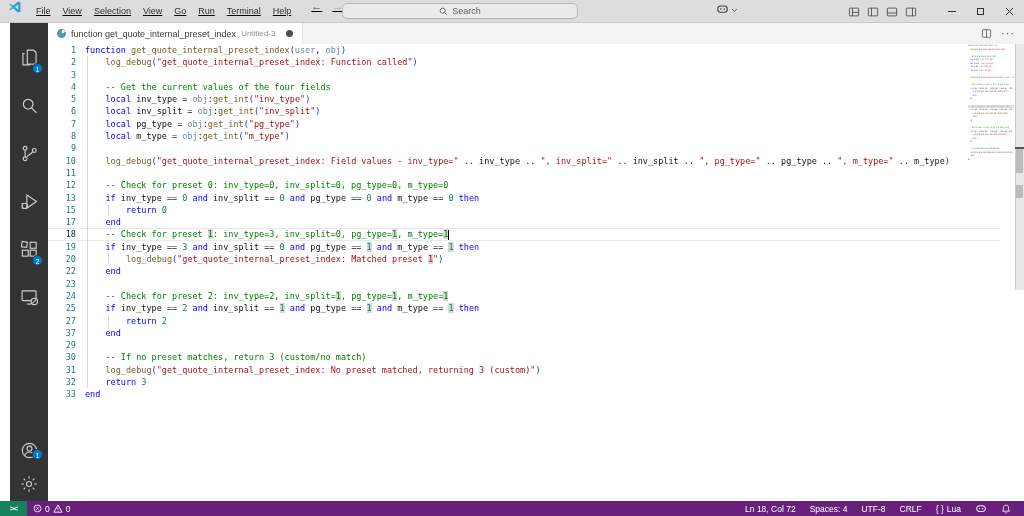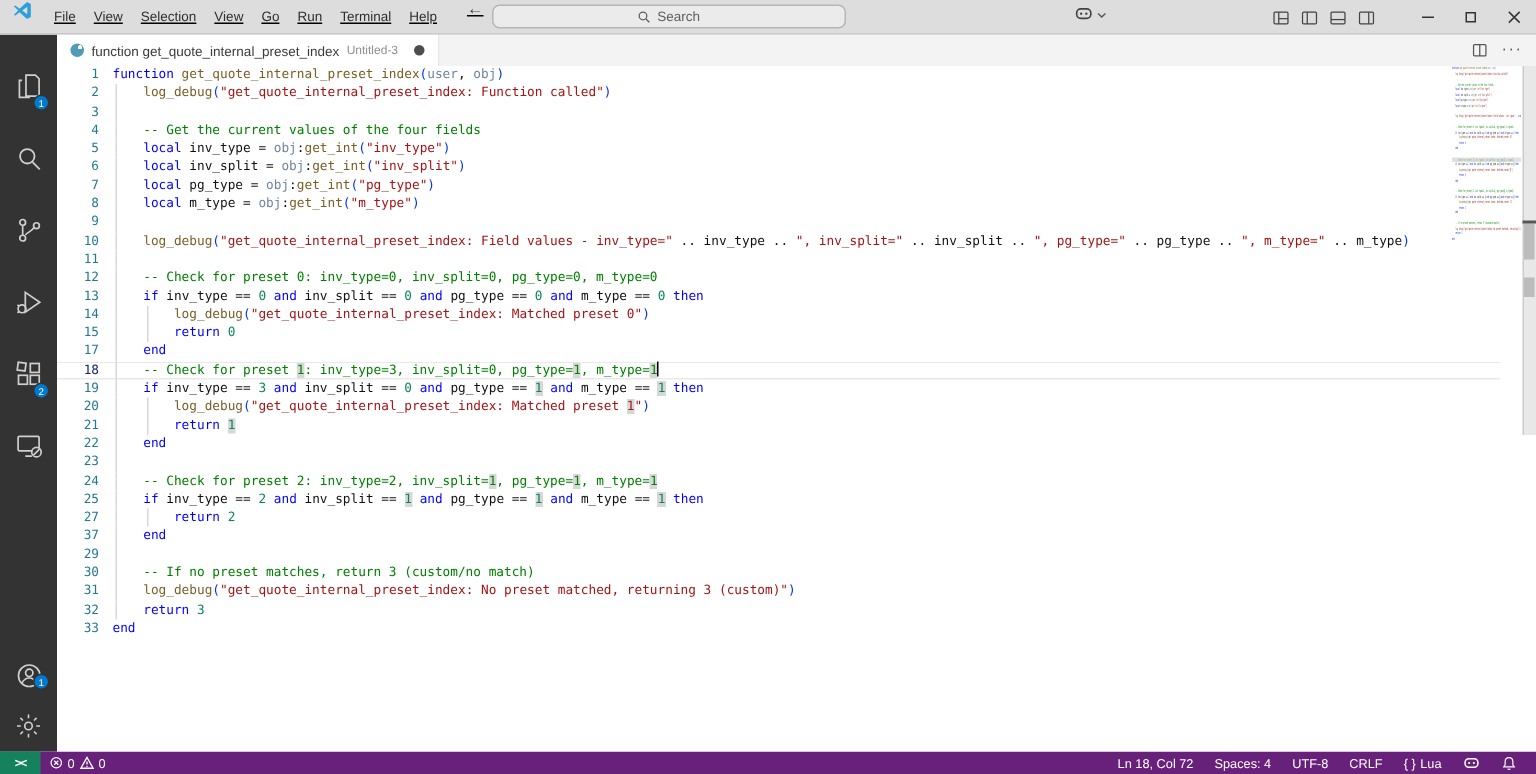--- a/index.html
+++ b/index.html
@@ -8,34 +8,34 @@
   .window { width:1024px; height:516px; display:flex; flex-direction:column; position:relative; }
 
   
   .titlebar { height:23px; background:#dddddd; border-bottom:1px solid #cacaca;
               display:flex; align-items:flex-start; position:relative; flex:none;text-decoration:underline; }
   .vslogo { width:14px; height:14px; margin:0 8px 0 8px; flex:none; }
   .menubar { display:flex; align-items:center; height:100%; }
   .menu-item { padding:0 6px; font-size:9px; color:#2f2f2f; line-height:23px; cursor:default; }
   .nav-arrows { display:flex; gap:10px; margin-left:14px; font-size:11px; }
   .arrow-back { color:#444; } .arrow-fwd { color:#9a9a9a; }
-  .searchbox { position:absolute; left:328px; top:3px; width:236px; height:16px;
+  .searchbox { position:absolute; left:342px; top:3px; width:236px; height:16px;
                background:#ebebeb; border:1px solid #b6b6b6; border-radius:5px;
                display:flex; align-items:center; justify-content:center; gap:4px; }
   .searchbox .ph { font-size:9px; color:#5f5f5f; }
   .copilot-tb { position:absolute; left:716px; top:4px; display:flex; align-items:center; gap:2px; }
   .tb-right { position:absolute; right:0; top:0; height:23px; display:flex; align-items:center; }
   .layout-icons { display:flex; gap:7px; margin-right:20px; }
   .layout-icons svg { display:block; }
   .winbtn { width:29px; height:23px; display:grid; place-items:center; }
   .min-glyph { width:8px; height:1px; background:#333; }
   .max-glyph { width:7px; height:7px; border:1px solid #333; }
 
   
-  .main { flex:1; display:flex; min-height:0; }
+  .main { flex:1; display:flex; min-height:0;margin-left:10px; }
   .activitybar { width:38px; background:#333333; display:flex; flex-direction:column;
                  align-items:center; padding-top:10px; flex:none; }
   .ab-slot { width:38px; height:48px; display:grid; place-items:center; position:relative; }
   .ab-slot svg { display:block; }
   .ab-badge { position:absolute; right:5px; bottom:7px; min-width:11px; height:11px; border-radius:6px;
               background:#007acc; color:#fff; font-size:6.5px; line-height:11px; text-align:center;
               padding:0 2px; border:1px solid #333333; }
   .ab-bottom { margin-top:auto; display:flex; flex-direction:column; align-items:center; }
   .ab-bottom .ab-slot { height:34px; }
 
@@ -255,27 +255,25 @@
             <div class="code-row"><div class="ln">4</div><div class="code-text"><div class="guide g0"></div><span class="tk-pl">    </span><span class="tk-cmt">-- Get the current values of the four fields</span></div></div>
             <div class="code-row"><div class="ln">5</div><div class="code-text"><div class="guide g0"></div><span class="tk-pl">    </span><span class="tk-kw">local</span><span class="tk-pl"> inv_type = </span><span class="tk-param">obj</span><span class="tk-pl">:</span><span class="tk-fn">get_int</span><span class="tk-br">(</span><span class="tk-str">"inv_type"</span><span class="tk-br">)</span></div></div>
             <div class="code-row"><div class="ln">6</div><div class="code-text"><div class="guide g0"></div><span class="tk-pl">    </span><span class="tk-kw">local</span><span class="tk-pl"> inv_split = </span><span class="tk-param">obj</span><span class="tk-pl">:</span><span class="tk-fn">get_int</span><span class="tk-br">(</span><span class="tk-str">"inv_split"</span><span class="tk-br">)</span></div></div>
             <div class="code-row"><div class="ln">7</div><div class="code-text"><div class="guide g0"></div><span class="tk-pl">    </span><span class="tk-kw">local</span><span class="tk-pl"> pg_type = </span><span class="tk-param">obj</span><span class="tk-pl">:</span><span class="tk-fn">get_int</span><span class="tk-br">(</span><span class="tk-str">"pg_type"</span><span class="tk-br">)</span></div></div>
             <div class="code-row"><div class="ln">8</div><div class="code-text"><div class="guide g0"></div><span class="tk-pl">    </span><span class="tk-kw">local</span><span class="tk-pl"> m_type = </span><span class="tk-param">obj</span><span class="tk-pl">:</span><span class="tk-fn">get_int</span><span class="tk-br">(</span><span class="tk-str">"m_type"</span><span class="tk-br">)</span></div></div>
             <div class="code-row"><div class="ln">9</div><div class="code-text"><div class="guide g0"></div></div></div>
             <div class="code-row"><div class="ln">10</div><div class="code-text"><div class="guide g0"></div><span class="tk-pl">    </span><span class="tk-fn">log_debug</span><span class="tk-br">(</span><span class="tk-str">"get_quote_internal_preset_index: Field values - inv_type="</span><span class="tk-pl"> .. inv_type .. </span><span class="tk-str">", inv_split="</span><span class="tk-pl"> .. inv_split .. </span><span class="tk-str">", pg_type="</span><span class="tk-pl"> .. pg_type .. </span><span class="tk-str">", m_type="</span><span class="tk-pl"> .. m_type</span><span class="tk-br">)</span></div></div>
             <div class="code-row"><div class="ln">11</div><div class="code-text"><div class="guide g0"></div></div></div>
             <div class="code-row"><div class="ln">12</div><div class="code-text"><div class="guide g0"></div><span class="tk-pl">    </span><span class="tk-cmt">-- Check for preset 0: inv_type=0, inv_split=0, pg_type=0, m_type=0</span></div></div>
             <div class="code-row"><div class="ln">13</div><div class="code-text"><div class="guide g0"></div><span class="tk-pl">    </span><span class="tk-kw">if</span><span class="tk-pl"> inv_type == </span><span class="tk-num">0</span><span class="tk-pl"> </span><span class="tk-kw">and</span><span class="tk-pl"> inv_split == </span><span class="tk-num">0</span><span class="tk-pl"> </span><span class="tk-kw">and</span><span class="tk-pl"> pg_type == </span><span class="tk-num">0</span><span class="tk-pl"> </span><span class="tk-kw">and</span><span class="tk-pl"> m_type == </span><span class="tk-num">0</span><span class="tk-pl"> </span><span class="tk-kw">then</span></div></div>
-            <div class="code-row"><div class="ln">14</div><div class="code-text"><div class="guide g0"></div><div class="guide g1"></div><span class="tk-pl">        </span><span class="tk-fn">log_debug</span><span class="tk-br">(</span><span class="tk-str">"get_quote_internal_preset_index: Matched preset 0"</span><span class="tk-br">)</span></div></div>
             <div class="code-row"><div class="ln">15</div><div class="code-text"><div class="guide g0"></div><div class="guide g1"></div><span class="tk-pl">        </span><span class="tk-kw">return</span><span class="tk-pl"> </span><span class="tk-num">0</span></div></div>
             <div class="code-row"><div class="ln">17</div><div class="code-text"><div class="guide g0"></div><span class="tk-pl">    </span><span class="tk-kw">end</span></div></div>
             <div class="code-row current"><div class="ln">18</div><div class="code-text"><div class="guide g0"></div><span class="tk-pl">    </span><span class="tk-cmt">-- Check for preset </span><span class="tk-cmt hl">1</span><span class="tk-cmt">: inv_type=3, inv_split=0, pg_type=</span><span class="tk-cmt hl">1</span><span class="tk-cmt">, m_type=</span><span class="tk-cmt hl">1</span><span class="cursor"></span></div></div>
             <div class="code-row"><div class="ln">19</div><div class="code-text"><div class="guide g0"></div><span class="tk-pl">    </span><span class="tk-kw">if</span><span class="tk-pl"> inv_type == </span><span class="tk-num">3</span><span class="tk-pl"> </span><span class="tk-kw">and</span><span class="tk-pl"> inv_split == </span><span class="tk-num">0</span><span class="tk-pl"> </span><span class="tk-kw">and</span><span class="tk-pl"> pg_type == </span><span class="tk-num hl">1</span><span class="tk-pl"> </span><span class="tk-kw">and</span><span class="tk-pl"> m_type == </span><span class="tk-num hl">1</span><span class="tk-pl"> </span><span class="tk-kw">then</span></div></div>
             <div class="code-row"><div class="ln">20</div><div class="code-text"><div class="guide g0"></div><div class="guide g1"></div><span class="tk-pl">        </span><span class="tk-fn">log_debug</span><span class="tk-br">(</span><span class="tk-str">"get_quote_internal_preset_index: Matched preset </span><span class="tk-str hl">1</span><span class="tk-str">"</span><span class="tk-br">)</span></div></div>
-            <div class="code-row"><div class="ln">21</div><div class="code-text"><div class="guide g0"></div><div class="guide g1"></div><span class="tk-pl">        </span><span class="tk-kw">return</span><span class="tk-pl"> </span><span class="tk-num hl">1</span></div></div>
             <div class="code-row"><div class="ln">22</div><div class="code-text"><div class="guide g0"></div><span class="tk-pl">    </span><span class="tk-kw">end</span></div></div>
             <div class="code-row"><div class="ln">23</div><div class="code-text"><div class="guide g0"></div></div></div>
             <div class="code-row"><div class="ln">24</div><div class="code-text"><div class="guide g0"></div><span class="tk-pl">    </span><span class="tk-cmt">-- Check for preset 2: inv_type=2, inv_split=</span><span class="tk-cmt hl">1</span><span class="tk-cmt">, pg_type=</span><span class="tk-cmt hl">1</span><span class="tk-cmt">, m_type=</span><span class="tk-cmt hl">1</span></div></div>
             <div class="code-row"><div class="ln">25</div><div class="code-text"><div class="guide g0"></div><span class="tk-pl">    </span><span class="tk-kw">if</span><span class="tk-pl"> inv_type == </span><span class="tk-num">2</span><span class="tk-pl"> </span><span class="tk-kw">and</span><span class="tk-pl"> inv_split == </span><span class="tk-num hl">1</span><span class="tk-pl"> </span><span class="tk-kw">and</span><span class="tk-pl"> pg_type == </span><span class="tk-num hl">1</span><span class="tk-pl"> </span><span class="tk-kw">and</span><span class="tk-pl"> m_type == </span><span class="tk-num hl">1</span><span class="tk-pl"> </span><span class="tk-kw">then</span></div></div>
             <div class="code-row"><div class="ln">27</div><div class="code-text"><div class="guide g0"></div><div class="guide g1"></div><span class="tk-pl">        </span><span class="tk-kw">return</span><span class="tk-pl"> </span><span class="tk-num">2</span></div></div>
             <div class="code-row"><div class="ln">37</div><div class="code-text"><div class="guide g0"></div><span class="tk-pl">    </span><span class="tk-kw">end</span></div></div>
             <div class="code-row"><div class="ln">29</div><div class="code-text"><div class="guide g0"></div></div></div>
             <div class="code-row"><div class="ln">30</div><div class="code-text"><div class="guide g0"></div><span class="tk-pl">    </span><span class="tk-cmt">-- If no preset matches, return 3 (custom/no match)</span></div></div>
             <div class="code-row"><div class="ln">31</div><div class="code-text"><div class="guide g0"></div><span class="tk-pl">    </span><span class="tk-fn">log_debug</span><span class="tk-br">(</span><span class="tk-str">"get_quote_internal_preset_index: No preset matched, returning 3 (custom)"</span><span class="tk-br">)</span></div></div>
             <div class="code-row"><div class="ln">32</div><div class="code-text"><div class="guide g0"></div><span class="tk-pl">    </span><span class="tk-kw">return</span><span class="tk-pl"> </span><span class="tk-num">3</span></div></div>

